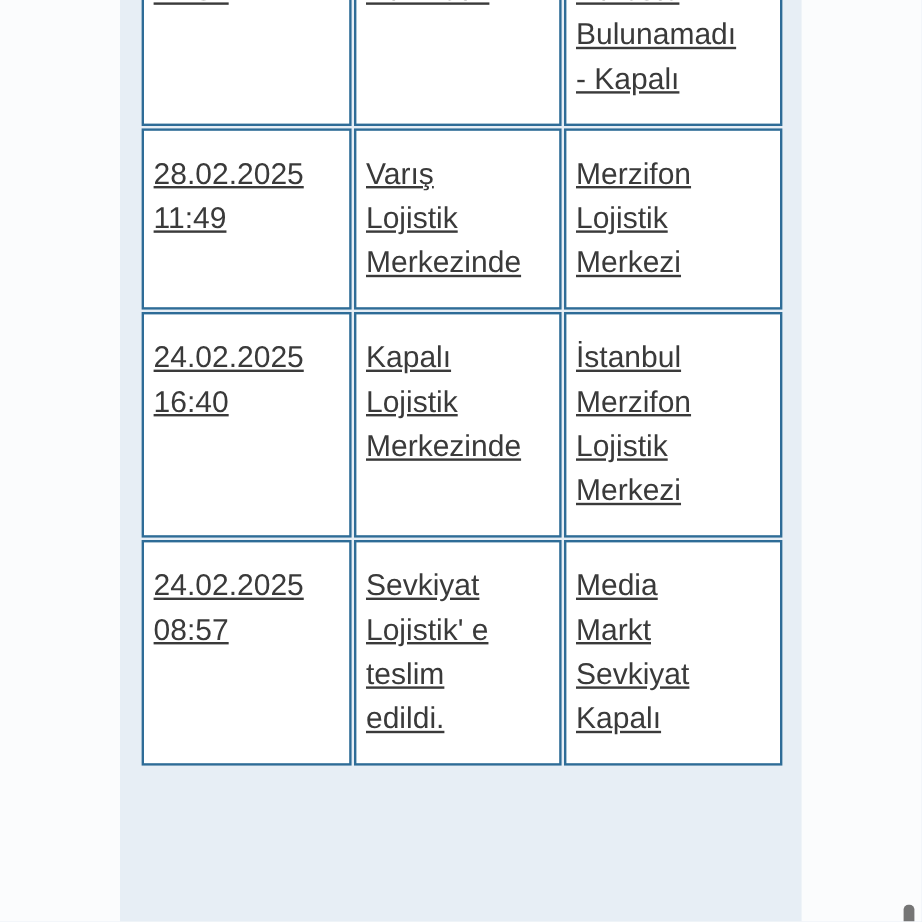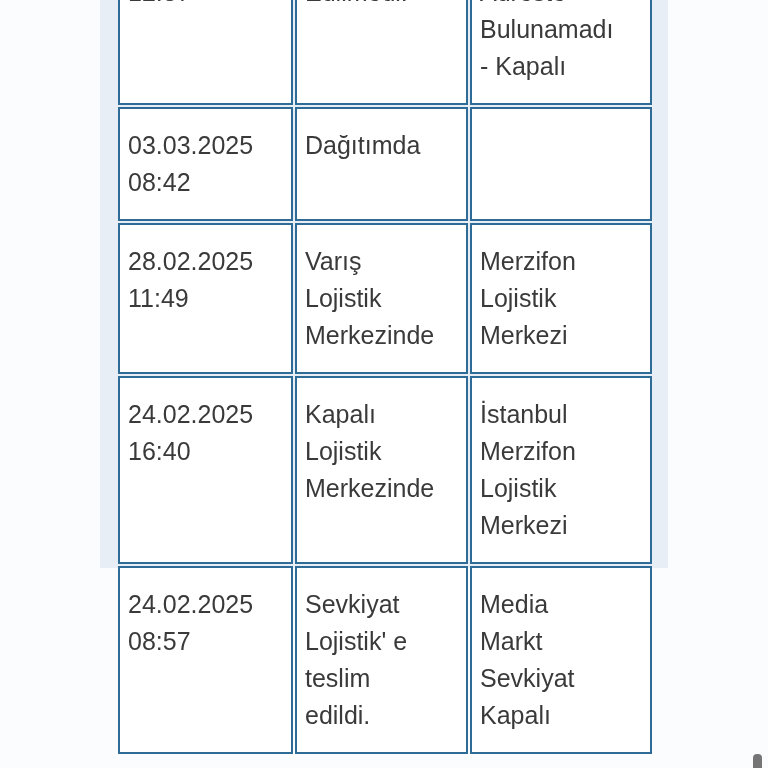--- a/index.html
+++ b/index.html
@@ -12,22 +12,23 @@
   }
   *{margin:0;padding:0;box-sizing:border-box;}
   html,body{width:768px;height:768px;overflow:hidden;}
   body{
     background:var(--page-bg);
     font-family:"Liberation Sans","DejaVu Sans",sans-serif;
     color:var(--text-color);
   }
   .page{position:relative;width:768px;height:768px;overflow:hidden;}
   .panel{
-    position:absolute;left:100px;top:0;width:568px;height:568px;
+    position:absolute;left:100px;top:0;width:568px;height:768px;
     background:var(--panel-bg);
+    text-decoration:underline;
   }
   table.track{
     border-collapse:separate;
     border-spacing:2px;
     margin-top:-48px;
     margin-left:16px;
     table-layout:fixed;
     width:538px;
   }
   table.track td{
@@ -68,32 +69,20 @@
           <td>
               <div>12:37</div>
             </td>
           <td>
               <div>Edilmedi.</div>
             </td>
           <td>
               <div>Adreste</div>
               <div>Bulunamadı</div>
               <div>- Kapalı</div>
-            </td>
-        </tr>
-        <tr>
-          <td>
-              <div>03.03.2025</div>
-              <div>08:42</div>
-            </td>
-          <td>
-              <div>Dağıtımda</div>
-            </td>
-          <td>
-              <div></div>
             </td>
         </tr>
         <tr>
           <td>
               <div>28.02.2025</div>
               <div>11:49</div>
             </td>
           <td>
               <div>Varış</div>
               <div>Lojistik</div>

